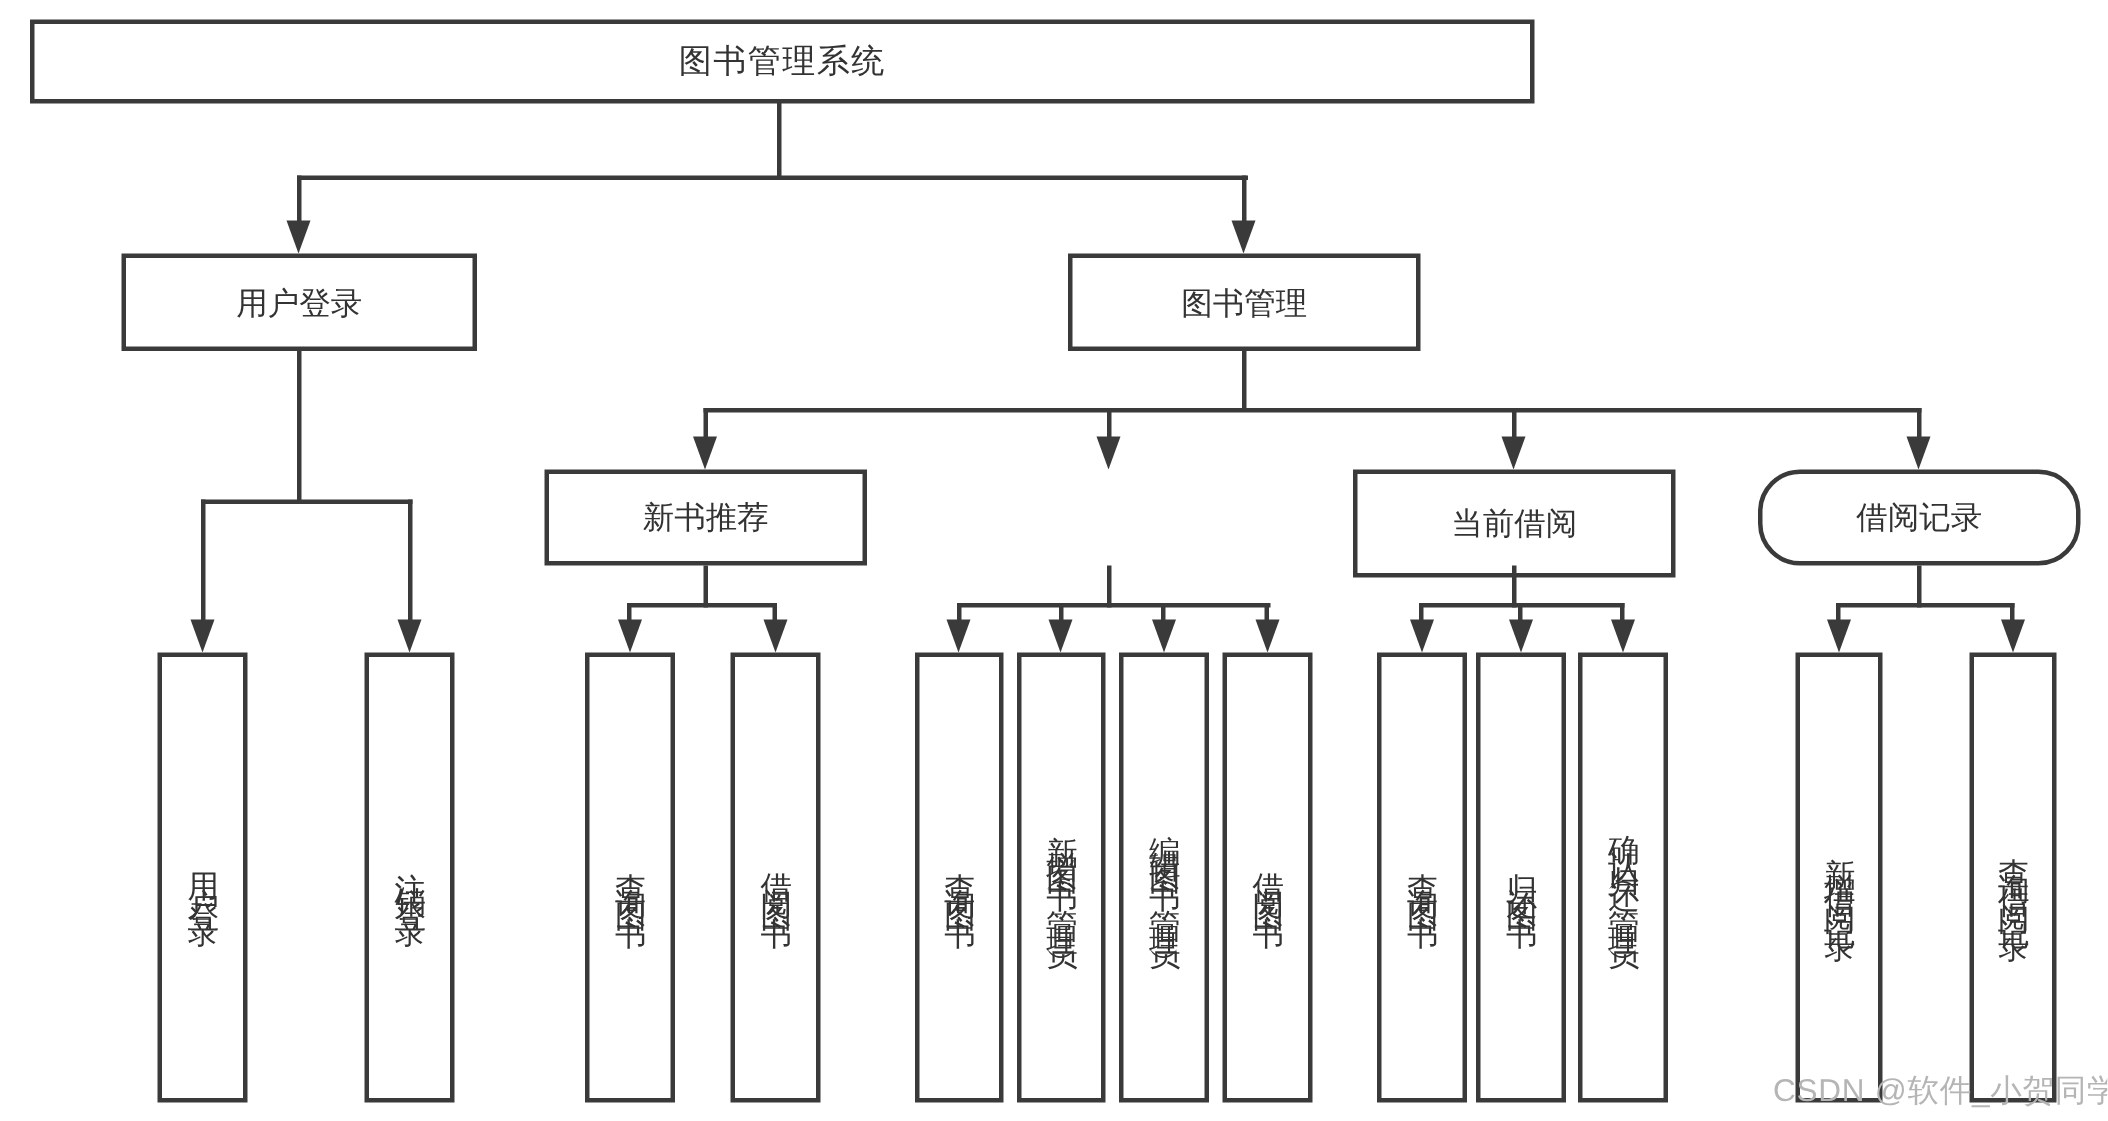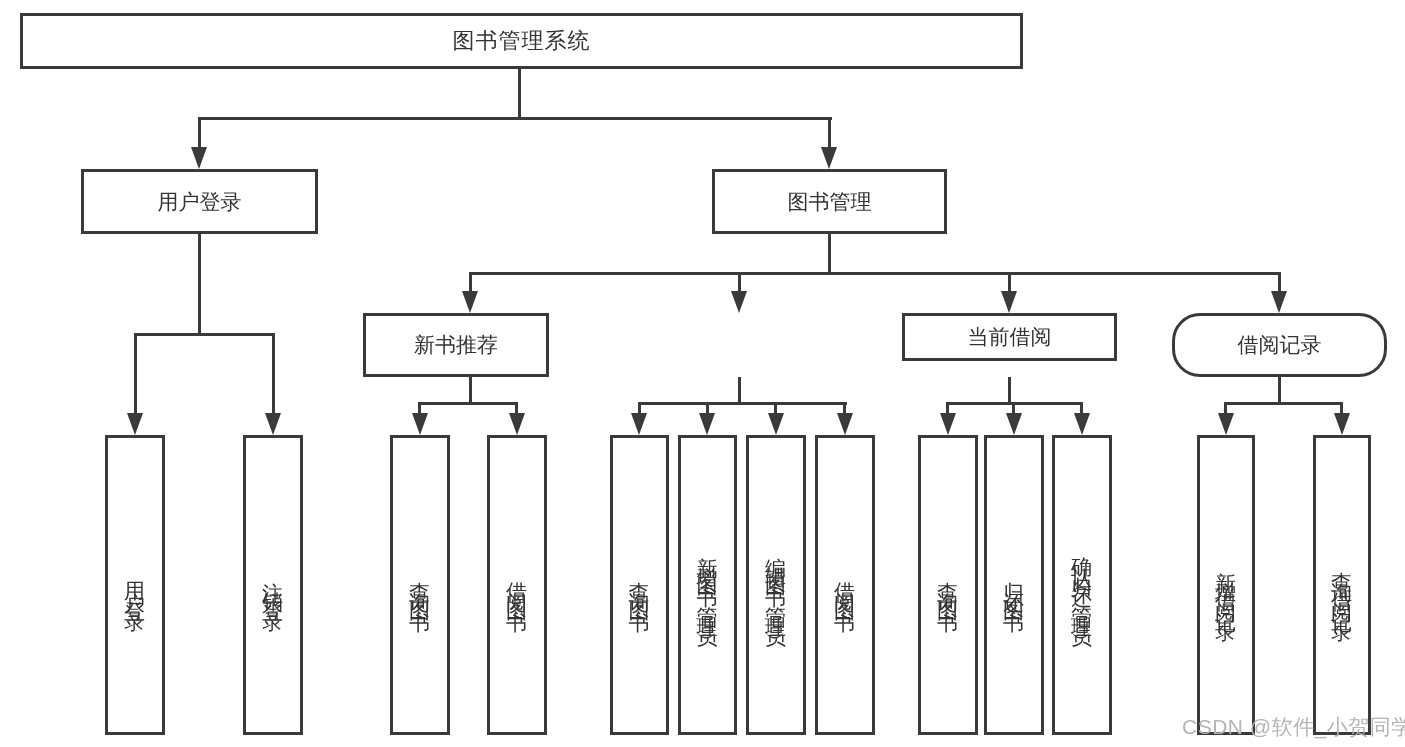--- a/index.html
+++ b/index.html
@@ -72,24 +72,24 @@
   <div class="hline" style="left:469px;top:272px;width:812px;"></div>
   <div class="vline" style="left:469px;top:272px;height:22px;"></div>
   <div class="arr" style="left:462px;top:291px;"></div>
   <div class="vline" style="left:738px;top:272px;height:22px;"></div>
   <div class="arr" style="left:731px;top:291px;"></div>
   <div class="vline" style="left:1008px;top:272px;height:22px;"></div>
   <div class="arr" style="left:1001px;top:291px;"></div>
   <div class="vline" style="left:1278px;top:272px;height:22px;"></div>
   <div class="arr" style="left:1271px;top:291px;"></div>
 
-  <div class="box l23" style="left:363px;top:313px;width:186px;height:64px;">
+  <div class="box l23" style="left:363px;top:313px;width:215px;height:64px;">
     <span>新书推荐</span>
   </div>
-  <div class="box l23" style="left:902px;top:313px;width:215px;height:48px;">
+  <div class="box l23" style="left:902px;top:313px;width:215px;height:72px;">
     <span>当前借阅</span>
   </div>
   <div class="box l23" style="left:1172px;top:313px;width:215px;height:64px;border-radius:28px;">
     <span>借阅记录</span>
   </div>
 
   <div class="vline" style="left:469px;top:377px;height:28px;"></div>
   <div class="hline" style="left:418px;top:402px;width:100px;"></div>
   <div class="vline" style="left:418px;top:402px;height:13px;"></div>
   <div class="arr" style="left:412px;top:413px;"></div>

